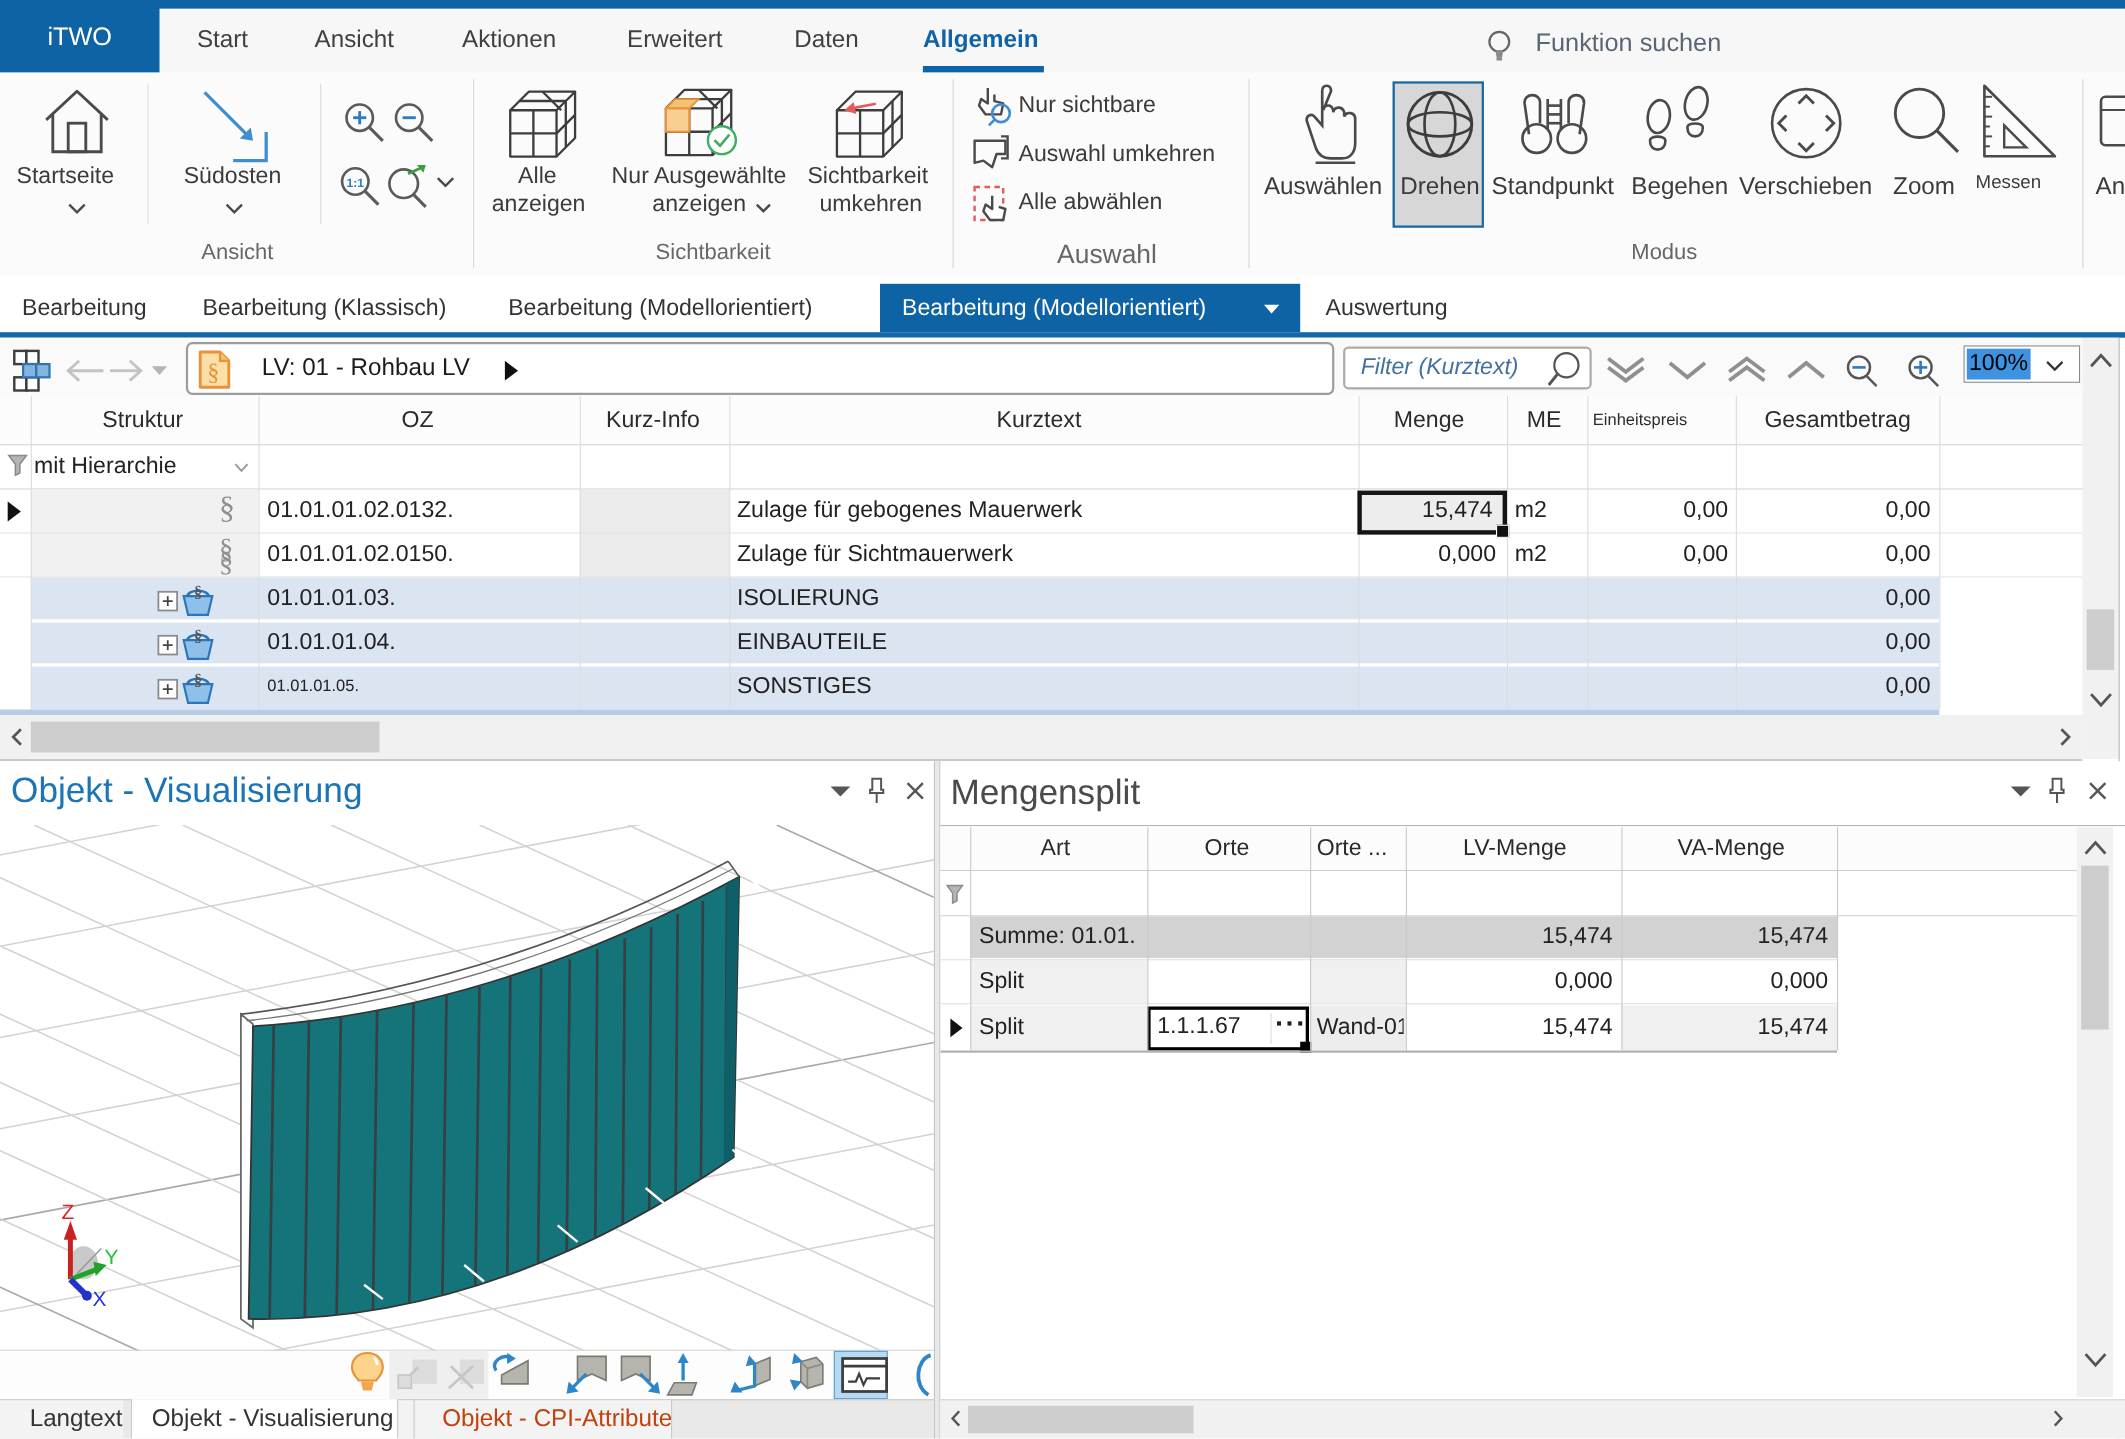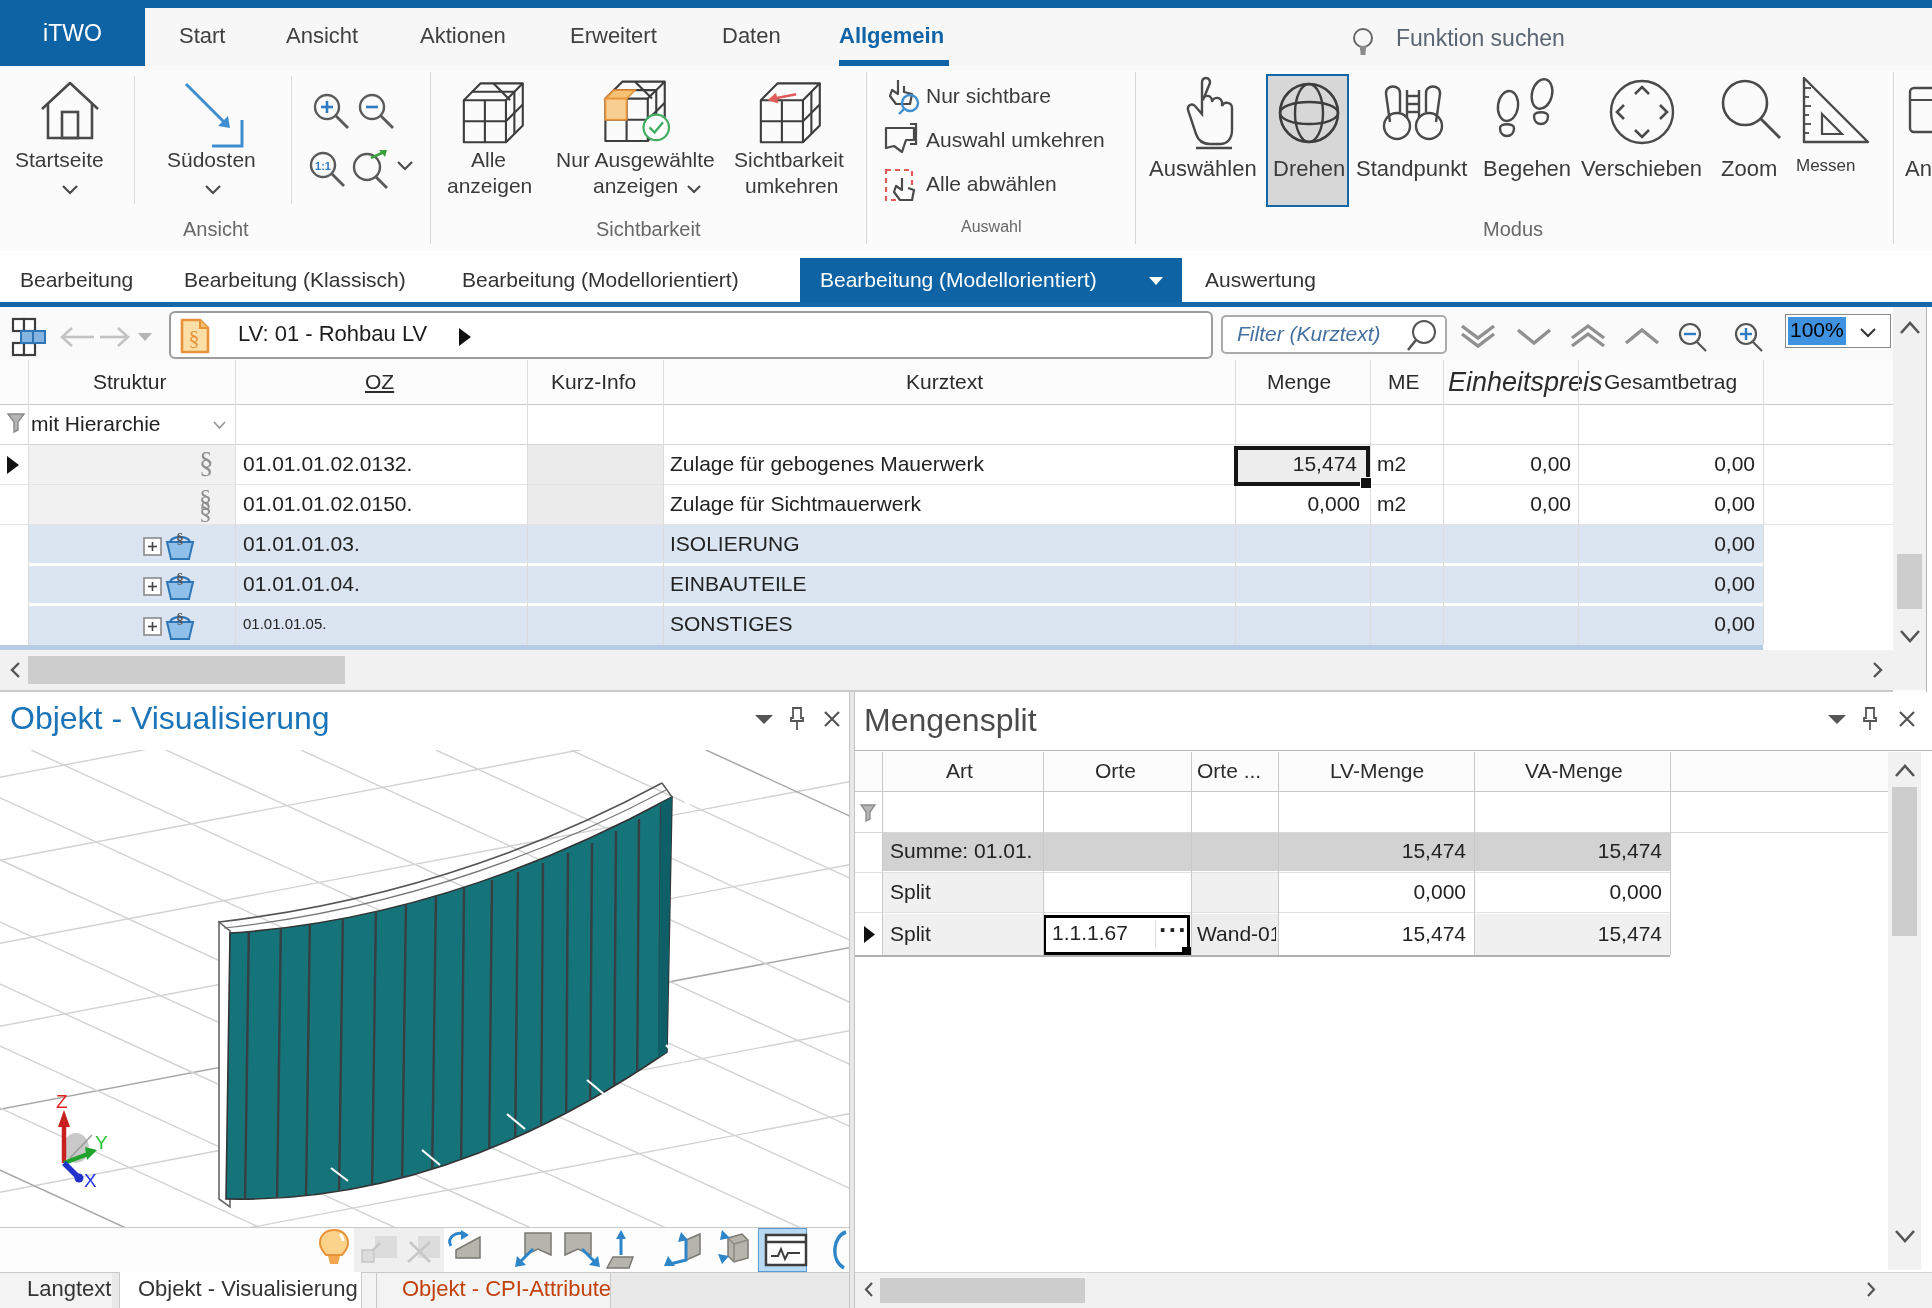--- a/index.html
+++ b/index.html
@@ -37,21 +37,21 @@
 <div class="ab" style="left:0;top:66px;width:1932px;height:185px;background:#fbfbfb;border-bottom:1px solid #d5d5d5;"></div>
 <div class="seph" style="left:134px;top:76px;height:128px;"></div>
 <div class="seph" style="left:291px;top:76px;height:128px;"></div>
 <div class="seph" style="left:430px;top:72px;height:172px;background:#d8d8d8;"></div>
 <div class="seph" style="left:866px;top:72px;height:172px;background:#d8d8d8;"></div>
 <div class="seph" style="left:1135px;top:72px;height:172px;background:#d8d8d8;"></div>
 <div class="seph" style="left:1893px;top:72px;height:172px;background:#d8d8d8;"></div>
 
 <div class="tx" style="left:183px;top:218px;font-size:20px;color:#676767;">Ansicht</div>
 <div class="tx" style="left:596px;top:218px;font-size:20px;color:#676767;">Sichtbarkeit</div>
-<div class="tx" style="left:961px;top:218px;font-size:16px;color:#676767;">Auswahl</div>
+<div class="tx" style="left:961px;top:218px;font-size:24px;color:#676767;">Auswahl</div>
 <div class="tx" style="left:1483px;top:218px;font-size:20px;color:#676767;">Modus</div>
 
 <svg class="ab" style="left:36px;top:76px;" width="68" height="66" viewBox="0 0 68 66">
   <path d="M6 33 L34 7 L62 33" fill="none" stroke="#4a4a4a" stroke-width="2.6" stroke-linejoin="round"></path>
   <path d="M12 28 L12 62 L56 62 L56 28" fill="none" stroke="#4a4a4a" stroke-width="2.6"></path>
   <rect x="26" y="36" width="16" height="26" fill="none" stroke="#4a4a4a" stroke-width="2.6"></rect>
 </svg>
 <div class="tx" style="left:15px;top:148px;font-size:21px;color:#3b3b3b;">Startseite</div>
 <svg class="ab" style="left:61px;top:184px;" width="18" height="11" viewBox="0 0 18 11">
   <path d="M2 2 L9 9 L16 2" fill="none" stroke="#4a4a4a" stroke-width="2.2"></path>
@@ -311,26 +311,26 @@
 <div class="ab" style="left:1788px;top:317px;width:58px;height:28px;background:#3e92e0;"></div>
 <div class="tx" style="left:1790px;top:314px;height:34px;line-height:32px;font-size:21px;color:#000;">100%</div>
 <svg class="ab" style="left:1859px;top:327px;" width="18" height="11" viewBox="0 0 18 11">
   <path d="M2 2 L9 9 L16 2" fill="none" stroke="#333" stroke-width="2"></path>
 </svg>
 
 <div class="ab" style="left:0;top:360px;width:1893px;height:290px;background:#fff;"></div>
 
 <div class="ab" style="left:0;top:360px;width:1893px;height:45px;background:#fcfcfc;border-bottom:1px solid #c9c9c9;box-sizing:border-box;"></div>
 <div class="tx" style="left:93px;top:360px;height:45px;line-height:44px;font-size:21px;color:#2b2b2b;">Struktur</div>
-<div class="tx" style="left:365px;top:360px;height:45px;line-height:44px;font-size:21px;color:#2b2b2b;text-decoration:underline;">OZ</div>
+<div class="tx" style="left:365px;top:360px;height:45px;line-height:44px;font-size:21px;color:#2b2b2b;">OZ</div>
 <div class="tx" style="left:551px;top:360px;height:45px;line-height:44px;font-size:21px;color:#2b2b2b;">Kurz-Info</div>
 <div class="tx" style="left:906px;top:360px;height:45px;line-height:44px;font-size:21px;color:#2b2b2b;">Kurztext</div>
 <div class="tx" style="left:1267px;top:360px;height:45px;line-height:44px;font-size:21px;color:#2b2b2b;">Menge</div>
 <div class="tx" style="left:1388px;top:360px;height:45px;line-height:44px;font-size:21px;color:#2b2b2b;">ME</div>
-<div class="tx" style="left:1448px;top:360px;height:45px;line-height:44px;font-size:27px;color:#2b2b2b;font-style:italic;">Einheitspreis</div>
+<div class="tx" style="left:1448px;top:360px;height:45px;line-height:44px;font-size:15px;color:#2b2b2b;">Einheitspreis</div>
 <div class="tx" style="left:1604px;top:360px;height:45px;line-height:44px;font-size:21px;color:#2b2b2b;">Gesamtbetrag</div>
 
 <div class="ab" style="left:0;top:405px;width:1893px;height:40px;background:#fff;border-bottom:1px solid #d6d6d6;box-sizing:border-box;"></div>
 <svg class="ab" style="left:7px;top:413px;" width="18" height="20" viewBox="0 0 18 20">
   <path d="M1 1 L17 1 L11 9 L11 17 L7 19 L7 9 Z" fill="#b5b5b5" stroke="#8a8a8a" stroke-width="1.4"></path>
 </svg>
 <div class="tx" style="left:31px;top:405px;height:40px;line-height:38px;font-size:21px;color:#222;">mit Hierarchie</div>
 <svg class="ab" style="left:212px;top:420px;" width="15" height="10" viewBox="0 0 15 10">
   <path d="M2 2 L7.5 8 L13 2" fill="none" stroke="#999" stroke-width="1.8"></path>
 </svg>

